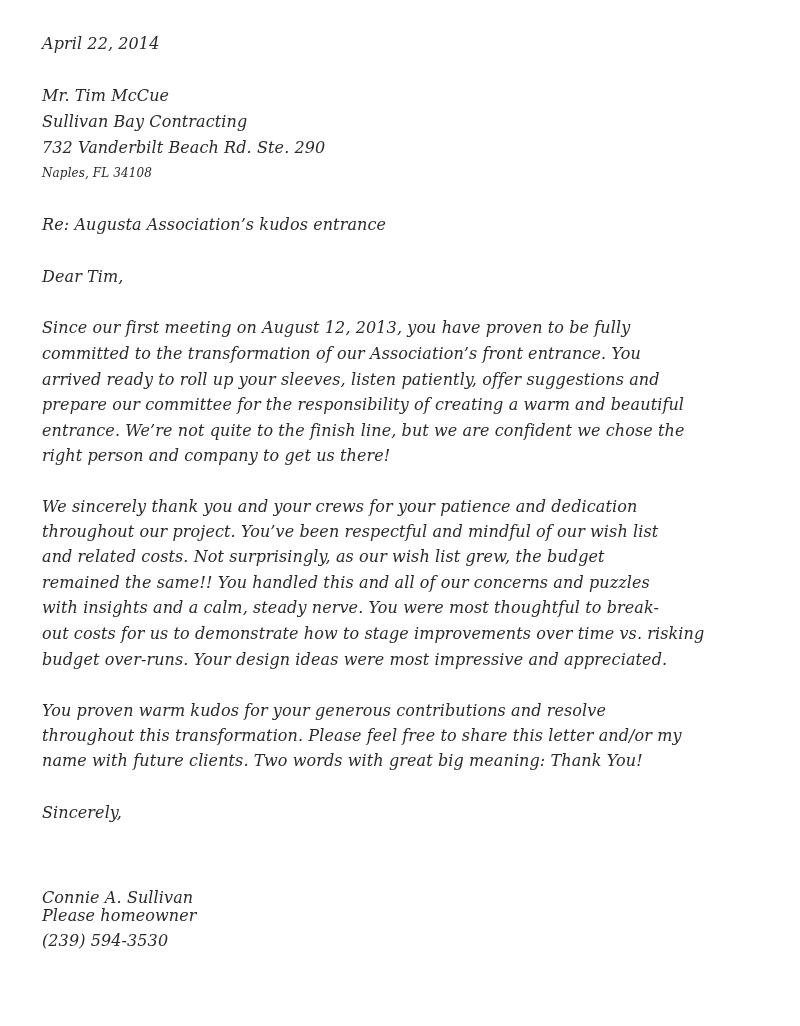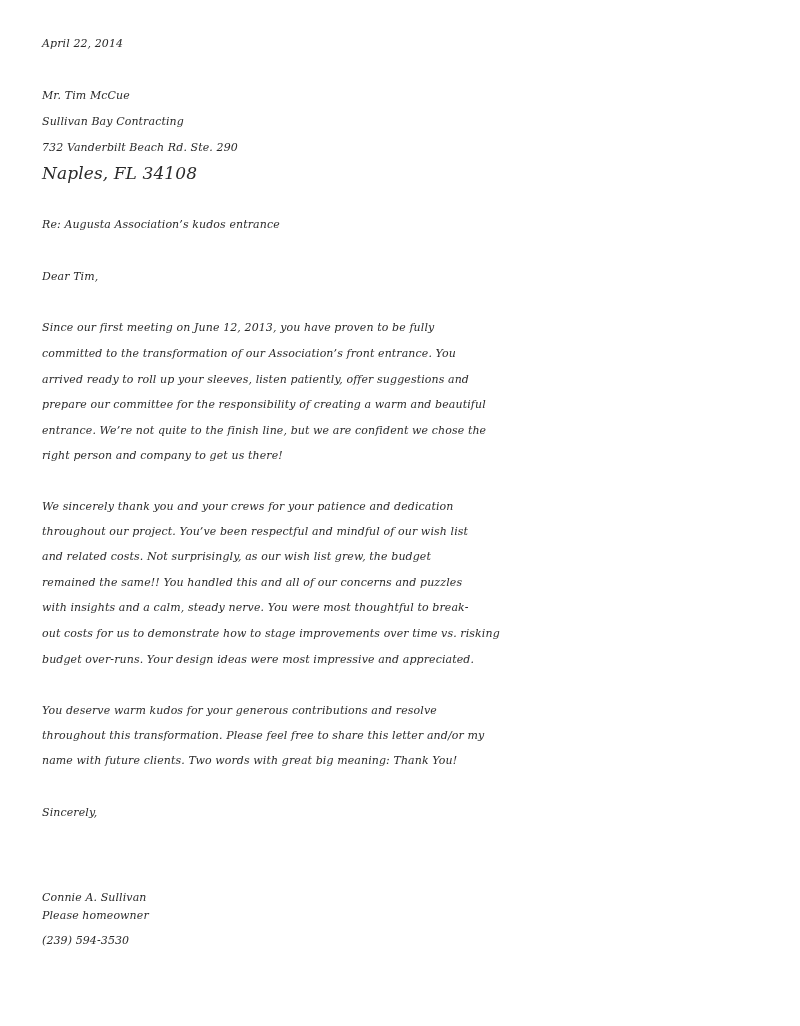--- a/index.html
+++ b/index.html
@@ -13,63 +13,63 @@
       position: relative;
       overflow: hidden;
       color: #2a2a2a;
       font-family: "DejaVu Serif", serif;
       font-style: italic;
     }
     .line {
       position: absolute;
       left: 42px;
       white-space: nowrap;
-      font-size: 11px;
+      font-size: 16px;
       line-height: 20px;
       letter-spacing: 0.1px;
     }
-    .big { font-size: 17px; }
+    .big { font-size: 12px; }
   </style>
 </head>
 <body>
 
 <div>
   <div class="line" style="top:34px">April 22, 2014</div>
 
   <div>
     <div class="line" style="top:86px">Mr. Tim McCue</div>
     <div class="line" style="top:112px">Sullivan Bay Contracting</div>
     <div class="line" style="top:138px">732 Vanderbilt Beach Rd. Ste. 290</div>
     <div class="line big" style="top:163px">Naples, FL 34108</div>
   </div>
 
   <div class="line" style="top:215px">Re: Augusta Association’s kudos entrance</div>
   <div class="line" style="top:267px">Dear Tim,</div>
 
   <div>
-    <div class="line" style="top:318px">Since our first meeting on June 12, 2013, you have proven to be fully</div>
+    <div class="line" style="top:318px">Since our first meeting on August 12, 2013, you have proven to be fully</div>
     <div class="line" style="top:344px">committed to the transformation of our Association’s front entrance.  You</div>
     <div class="line" style="top:370px">arrived ready to roll up your sleeves, listen patiently, offer suggestions and</div>
     <div class="line" style="top:395px">prepare our committee for the responsibility of creating a warm and beautiful</div>
     <div class="line" style="top:421px">entrance. We’re not quite to the finish line, but we are confident we chose the</div>
     <div class="line" style="top:446px">right person and company to get us there!</div>
   </div>
 
   <div>
     <div class="line" style="top:497px">We sincerely thank you and your crews for your patience and dedication</div>
     <div class="line" style="top:522px">throughout our project.  You’ve been respectful and mindful of our wish list</div>
     <div class="line" style="top:547px">and related costs.  Not surprisingly, as our wish list grew, the budget</div>
     <div class="line" style="top:573px">remained the same!!  You handled this and all of our concerns and puzzles</div>
     <div class="line" style="top:598px">with insights and a calm, steady nerve.  You were most thoughtful to break-</div>
     <div class="line" style="top:624px">out costs for us to demonstrate how to stage improvements over time vs. risking</div>
     <div class="line" style="top:650px">budget over-runs.  Your design ideas were most impressive and appreciated.</div>
   </div>
 
   <div>
-    <div class="line" style="top:701px">You deserve warm kudos for your generous contributions and resolve</div>
+    <div class="line" style="top:701px">You proven warm kudos for your generous contributions and resolve</div>
     <div class="line" style="top:726px">throughout this transformation.  Please feel free to share this letter and/or my</div>
     <div class="line" style="top:751px">name with future clients.  Two words with great big meaning: Thank You!</div>
   </div>
 
   <div class="line" style="top:803px">Sincerely,</div>
 
   <div>
     <div class="line" style="top:888px">Connie A. Sullivan</div>
     <div class="line" style="top:906px">Please homeowner</div>
     <div class="line" style="top:931px">(239) 594-3530</div>

